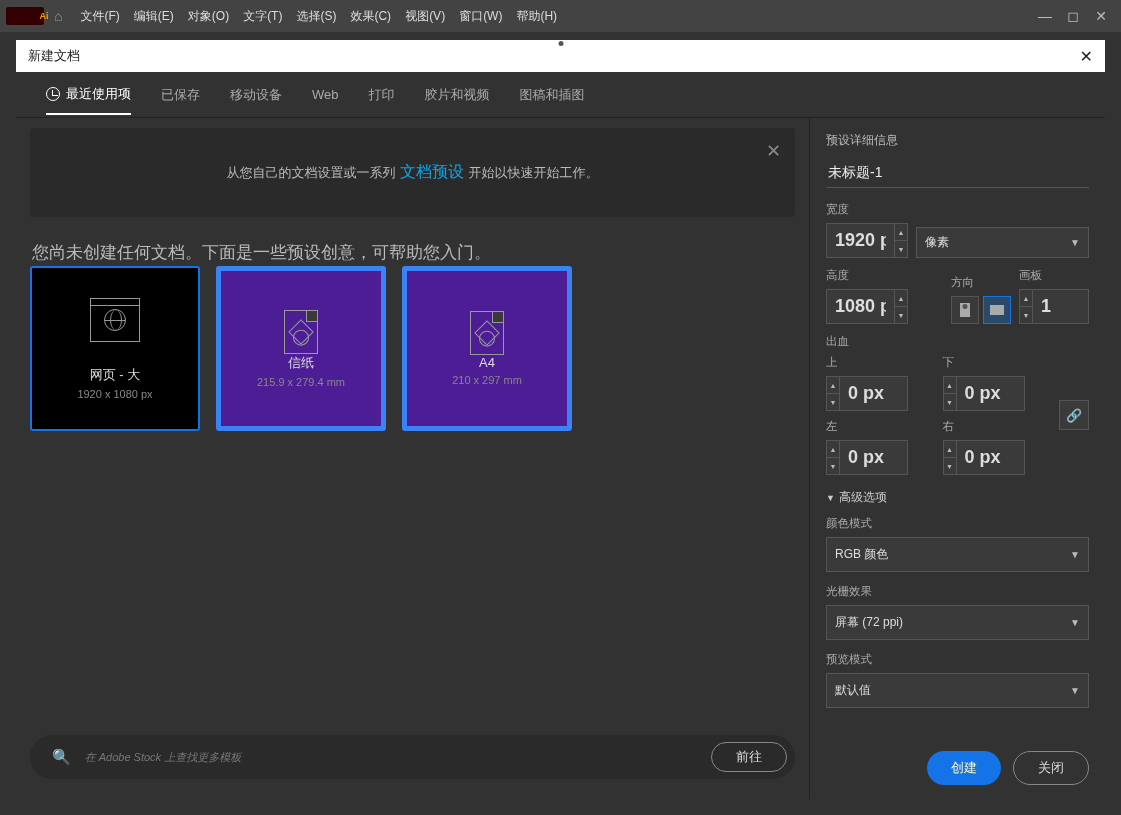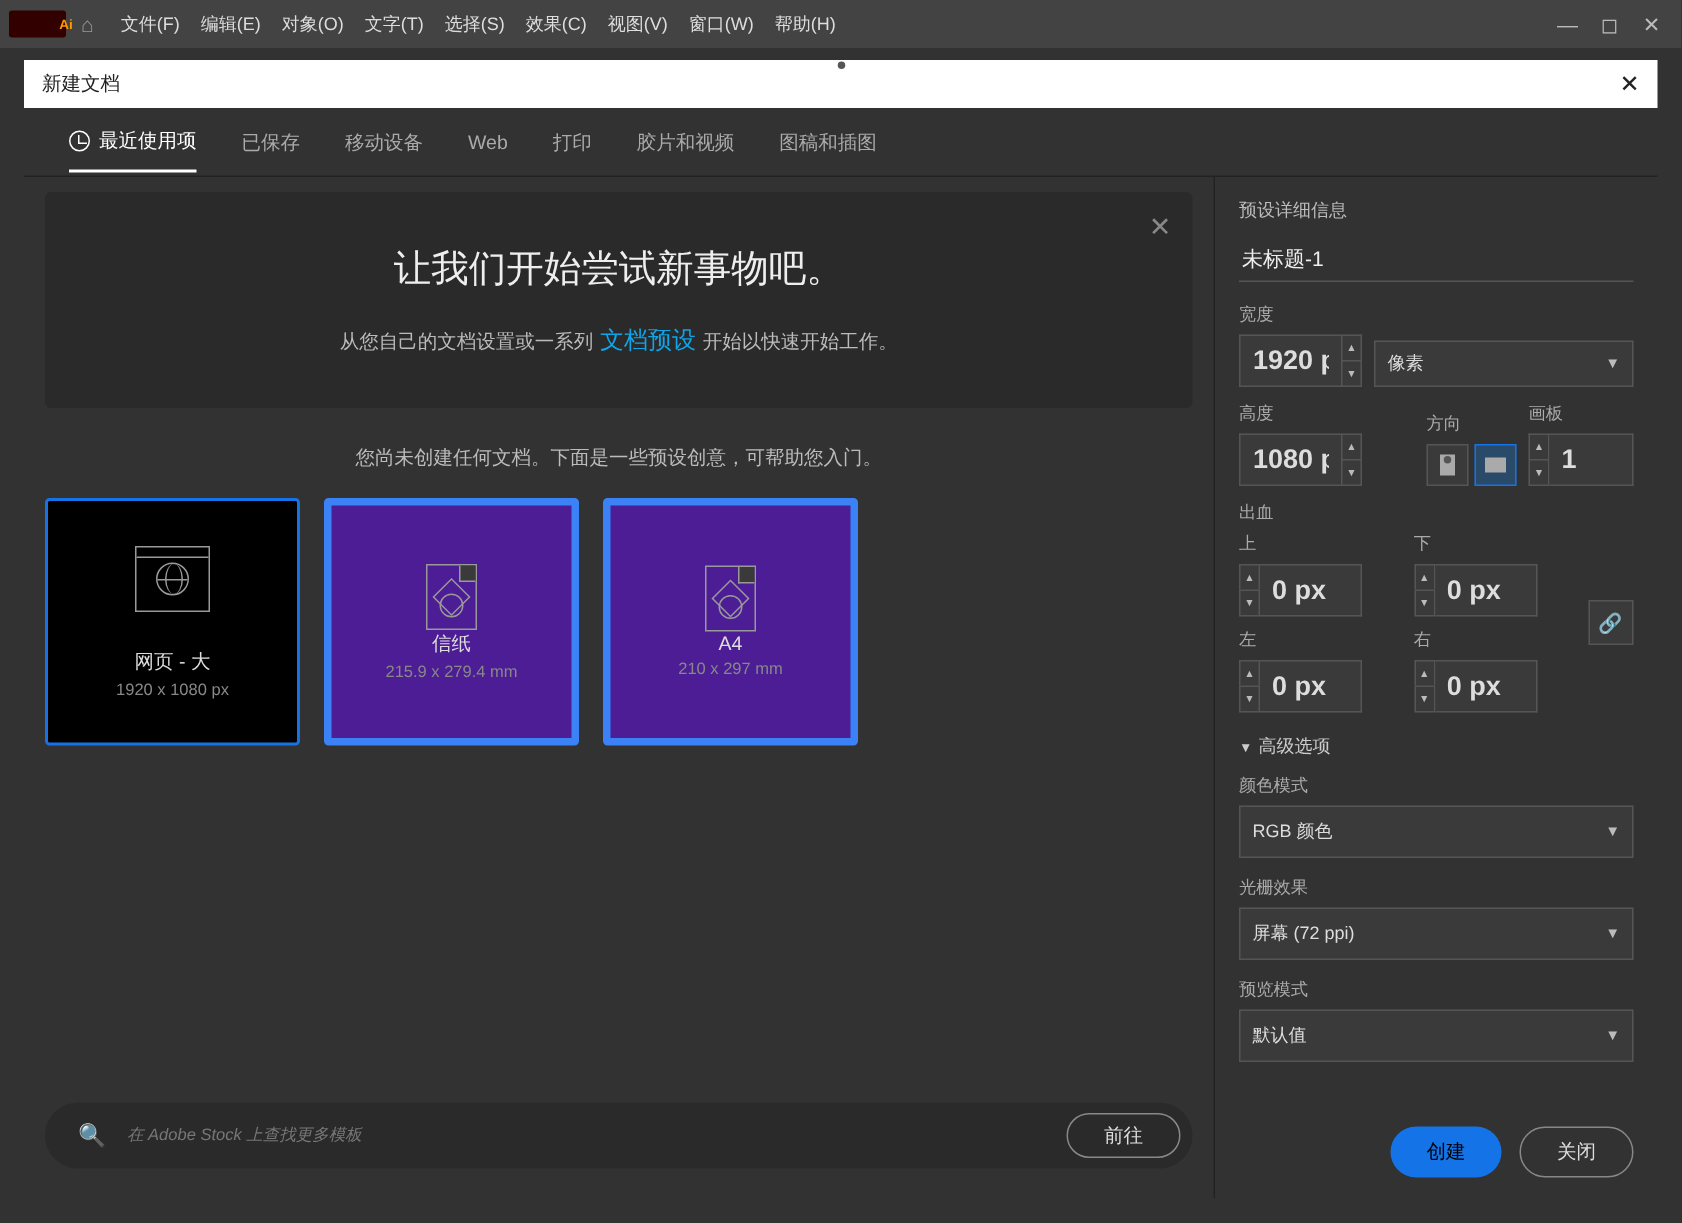--- a/index.html
+++ b/index.html
@@ -27,21 +27,21 @@
 .dialog-body { flex:1; display: flex; overflow: hidden; }
 
 
 .left-panel { flex:1; padding: 10px 14px; position: relative; }
 .hero { background: #2a2a2a; border-radius: 4px; padding: 34px 20px 34px; text-align: center; position: relative; margin-bottom: 24px; }
 .hero .close-x { position: absolute; right: 14px; top: 12px; color: #888; font-size: 18px; cursor: pointer; }
 .hero h1 { color: #eee; font-weight: 400; font-size: 25px; margin-bottom: 22px; }
 .hero p { color: #bbb; font-size: 13px; display: inline; }
 .hero a.link { color: #0ea5e9; }
 
-.subtext { font-size: 13px; color: #bbb; margin: 0 2px 18px; text-align: center; }
+.subtext { font-size: 17px; color: #bbb; margin: 0 2px 2px; }
 
 .preset-row { display: flex; gap: 16px; }
 .preset { width: 170px; height: 165px; background: #4c1d95; border: 5px solid #3b82f6; border-radius: 3px; display: flex; flex-direction: column; align-items: center; justify-content: center; cursor: pointer; }
 .preset.selected { border: 2px solid #1473e6; background: #000000; }
 .preset .icon-box { width: 50px; height: 44px; border: 1.5px solid #999; margin-bottom: 24px; position: relative; display:flex; align-items:center; justify-content:center; }
 .preset .icon-box::before { content:""; position:absolute; top:6px; left:0; right:0; height:1px; background:#999; }
 .preset .globe { width: 22px; height: 22px; border: 1.5px solid #999; border-radius: 50%; position: relative; }
 .preset .globe::before { content:""; position:absolute; left:0; right:0; top:50%; height:1px; background:#999; }
 .preset .globe::after { content:""; position:absolute; top:0; bottom:0; left:50%; width:10px; margin-left:-5px; border:1.5px solid #999; border-radius:50%; border-top:0; border-bottom:0; }
 .preset .sheet { width: 34px; height: 44px; border:1.5px solid #999; position:relative; display:flex; align-items:center; justify-content:center; }
@@ -79,21 +79,21 @@
 .orient-btn .land { width:14px; height:10px; background:#aaa; }
 .orient-btn .port::after, .orient-btn .land::after { content:""; position:absolute; width:5px; height:5px; border-radius:50%; background:#555; top:1px; left:50%; transform:translateX(-50%); }
 .bleed-grid { display:grid; grid-template-columns: 1fr 1fr auto; gap: 8px 10px; margin-bottom: 10px; align-items: end; }
 .link-btn { width:30px; height:30px; background:#3a3a3a; border:1px solid #555; display:flex; align-items:center; justify-content:center; color:#ccc; font-size:13px; align-self:center; grid-row: span 2; cursor:pointer; }
 .adv-toggle { display:flex; align-items:center; gap:4px; color:#ccc; cursor:pointer; margin: 4px 0 10px; }
 .adv-toggle .caret { font-size:9px; }
 .full-select { margin-bottom: 12px; }
 .right-panel .grow { flex:1; }
 .action-row { display:flex; justify-content:flex-end; gap:12px; margin-top:10px; }
 .btn { border-radius: 18px; padding: 7px 24px; font-size: 13px; cursor:pointer; border:0; }
-.btn-primary { background:#1473e6; color:#000000; }
+.btn-primary { background:#1473e6; color:#fef9c3; }
 .btn-secondary { background:transparent; border:1px solid #888; color:#ddd; }
 </style>
 </head>
 <body>
 
 <div class="menubar">
   <div class="app-icon">Ai</div>
   <span class="home-icon">⌂</span>
   <span class="menu-item">文件(F)</span>
   <span class="menu-item">编辑(E)</span>
@@ -139,21 +139,20 @@
     <div class="tab">
         <span>图稿和插图</span>
       </div>
   </div>
 
   <div class="dialog-body">
 
     <div class="left-panel">
       <div class="hero">
         <span class="close-x">✕</span>
-        <h1>让我们开始尝试新事物吧。</h1>
         <p>从您自己的文档设置或一系列</p>
         <a class="link">文档预设</a>
         <p>开始以快速开始工作。</p>
       </div>
 
       <div class="subtext">您尚未创建任何文档。下面是一些预设创意，可帮助您入门。</div>
 
       <div class="preset-row">
         <div class="preset selected">
           <div class="icon-box">

